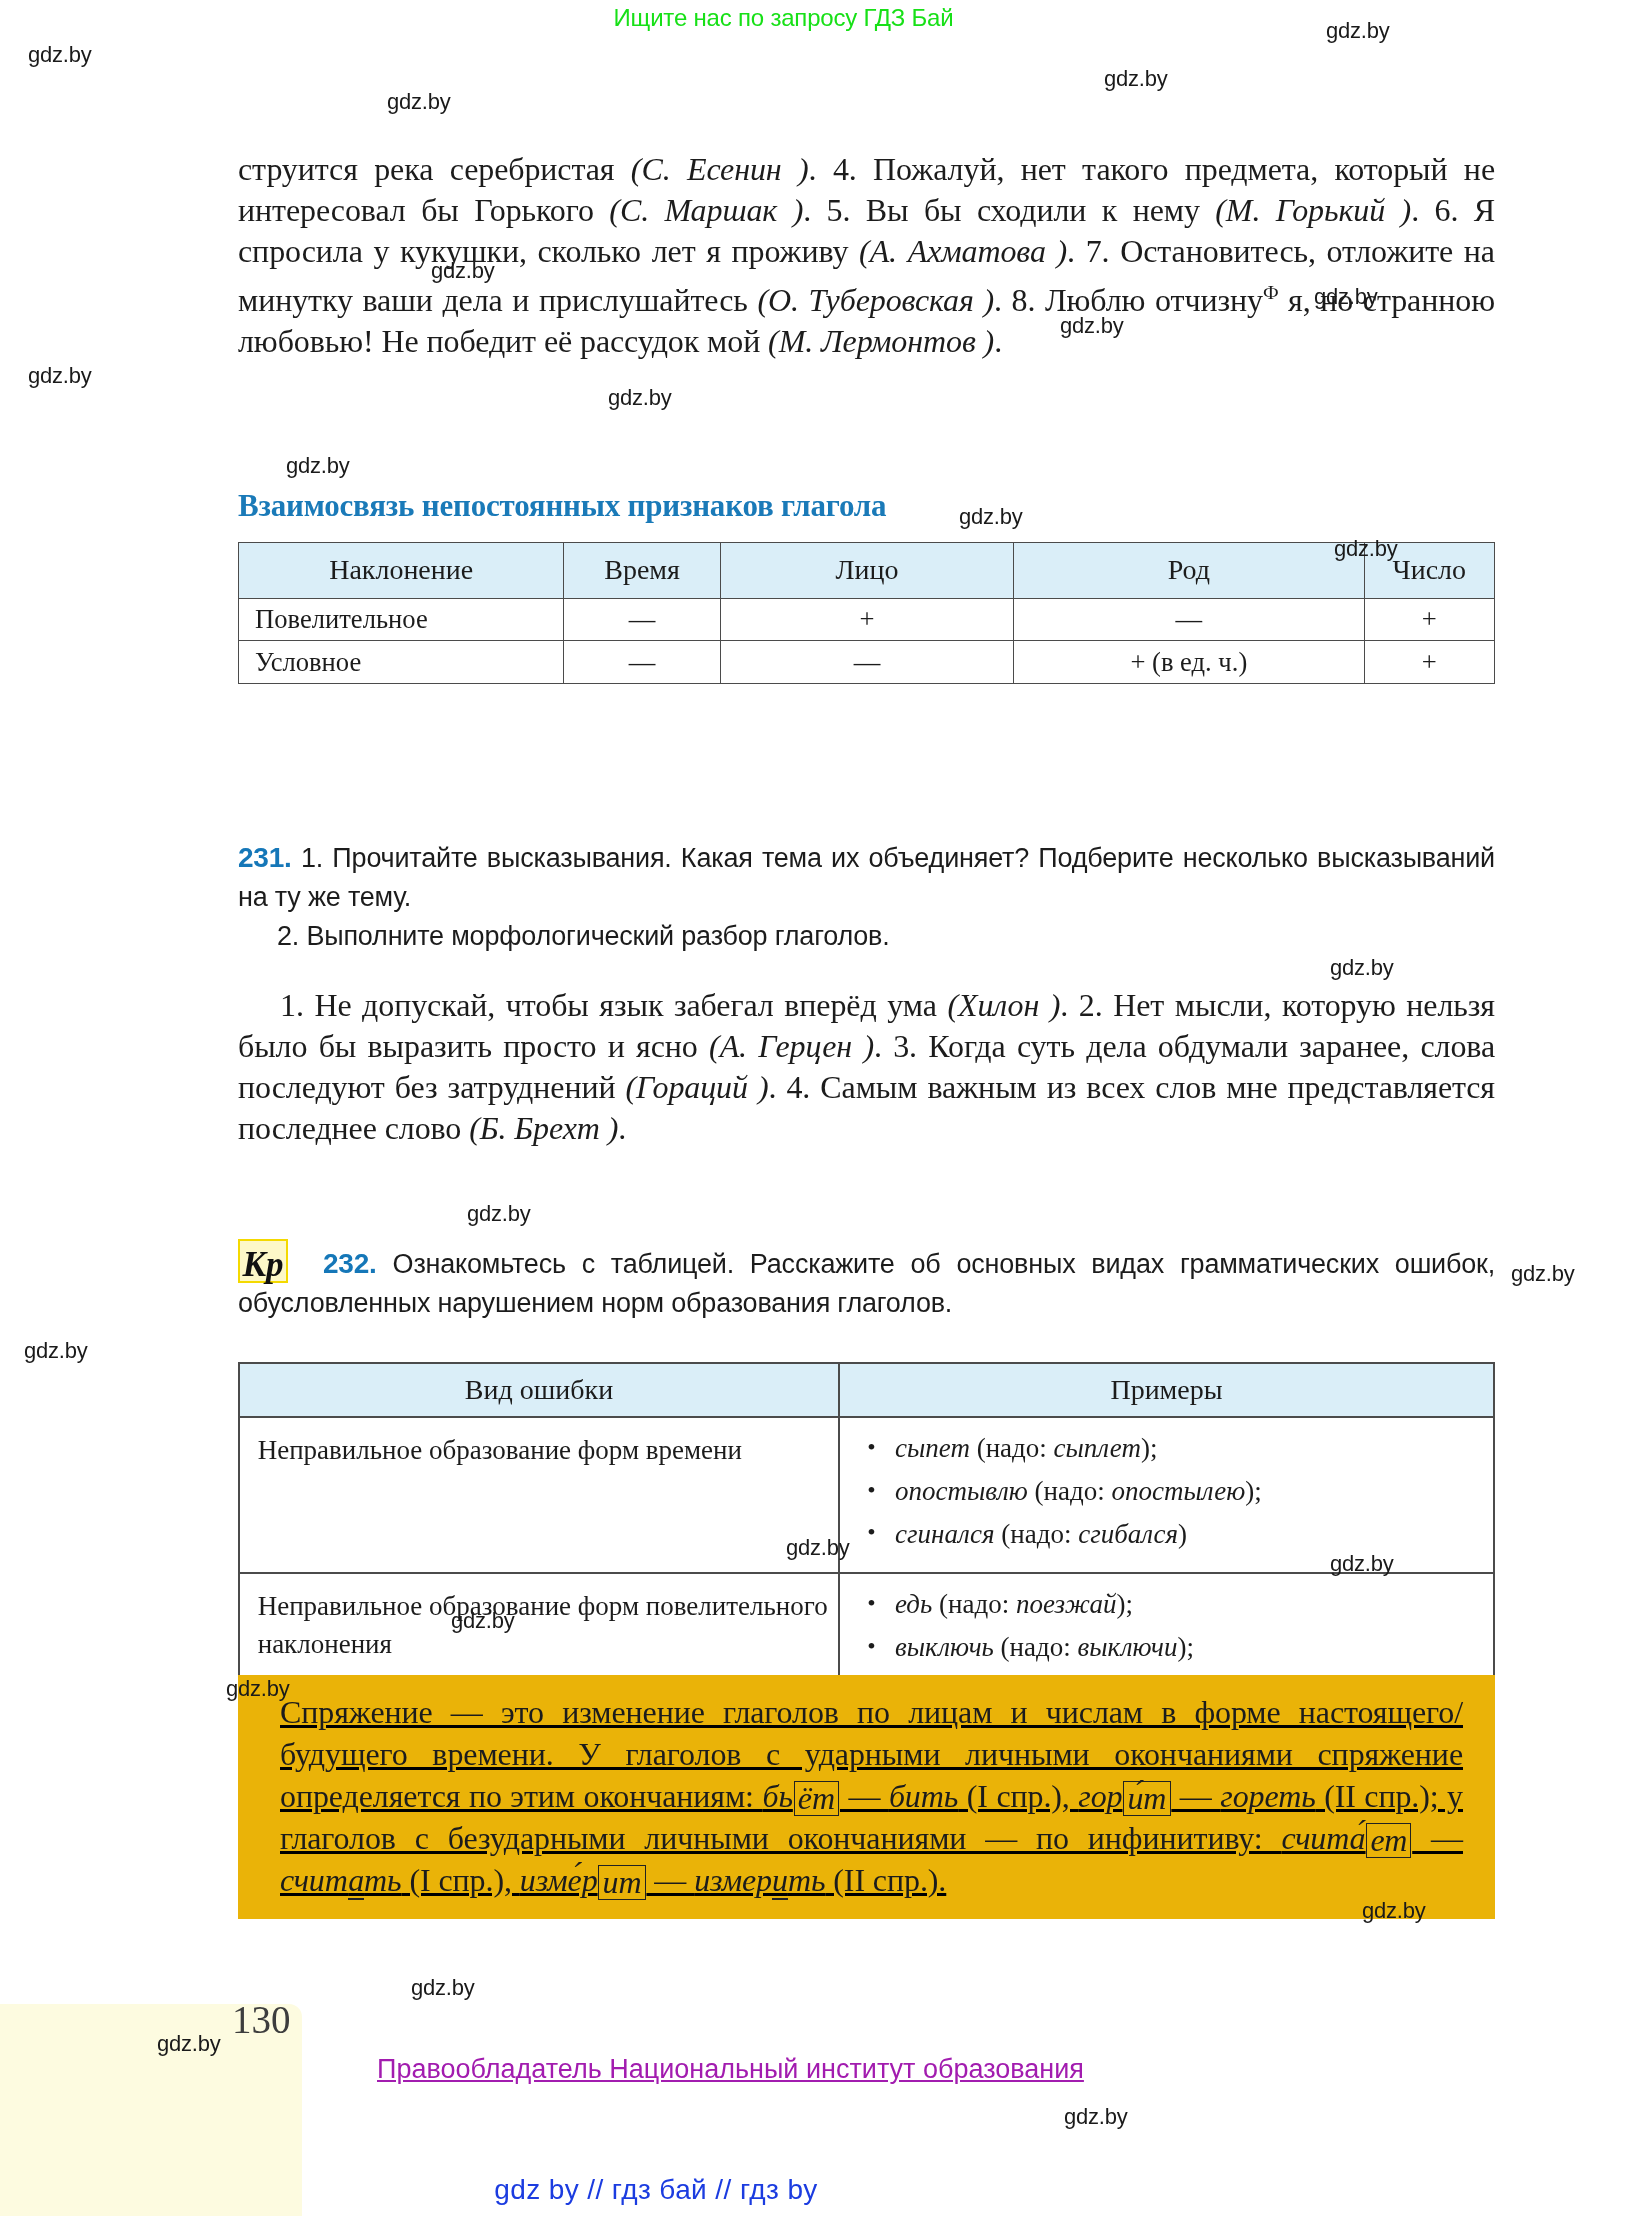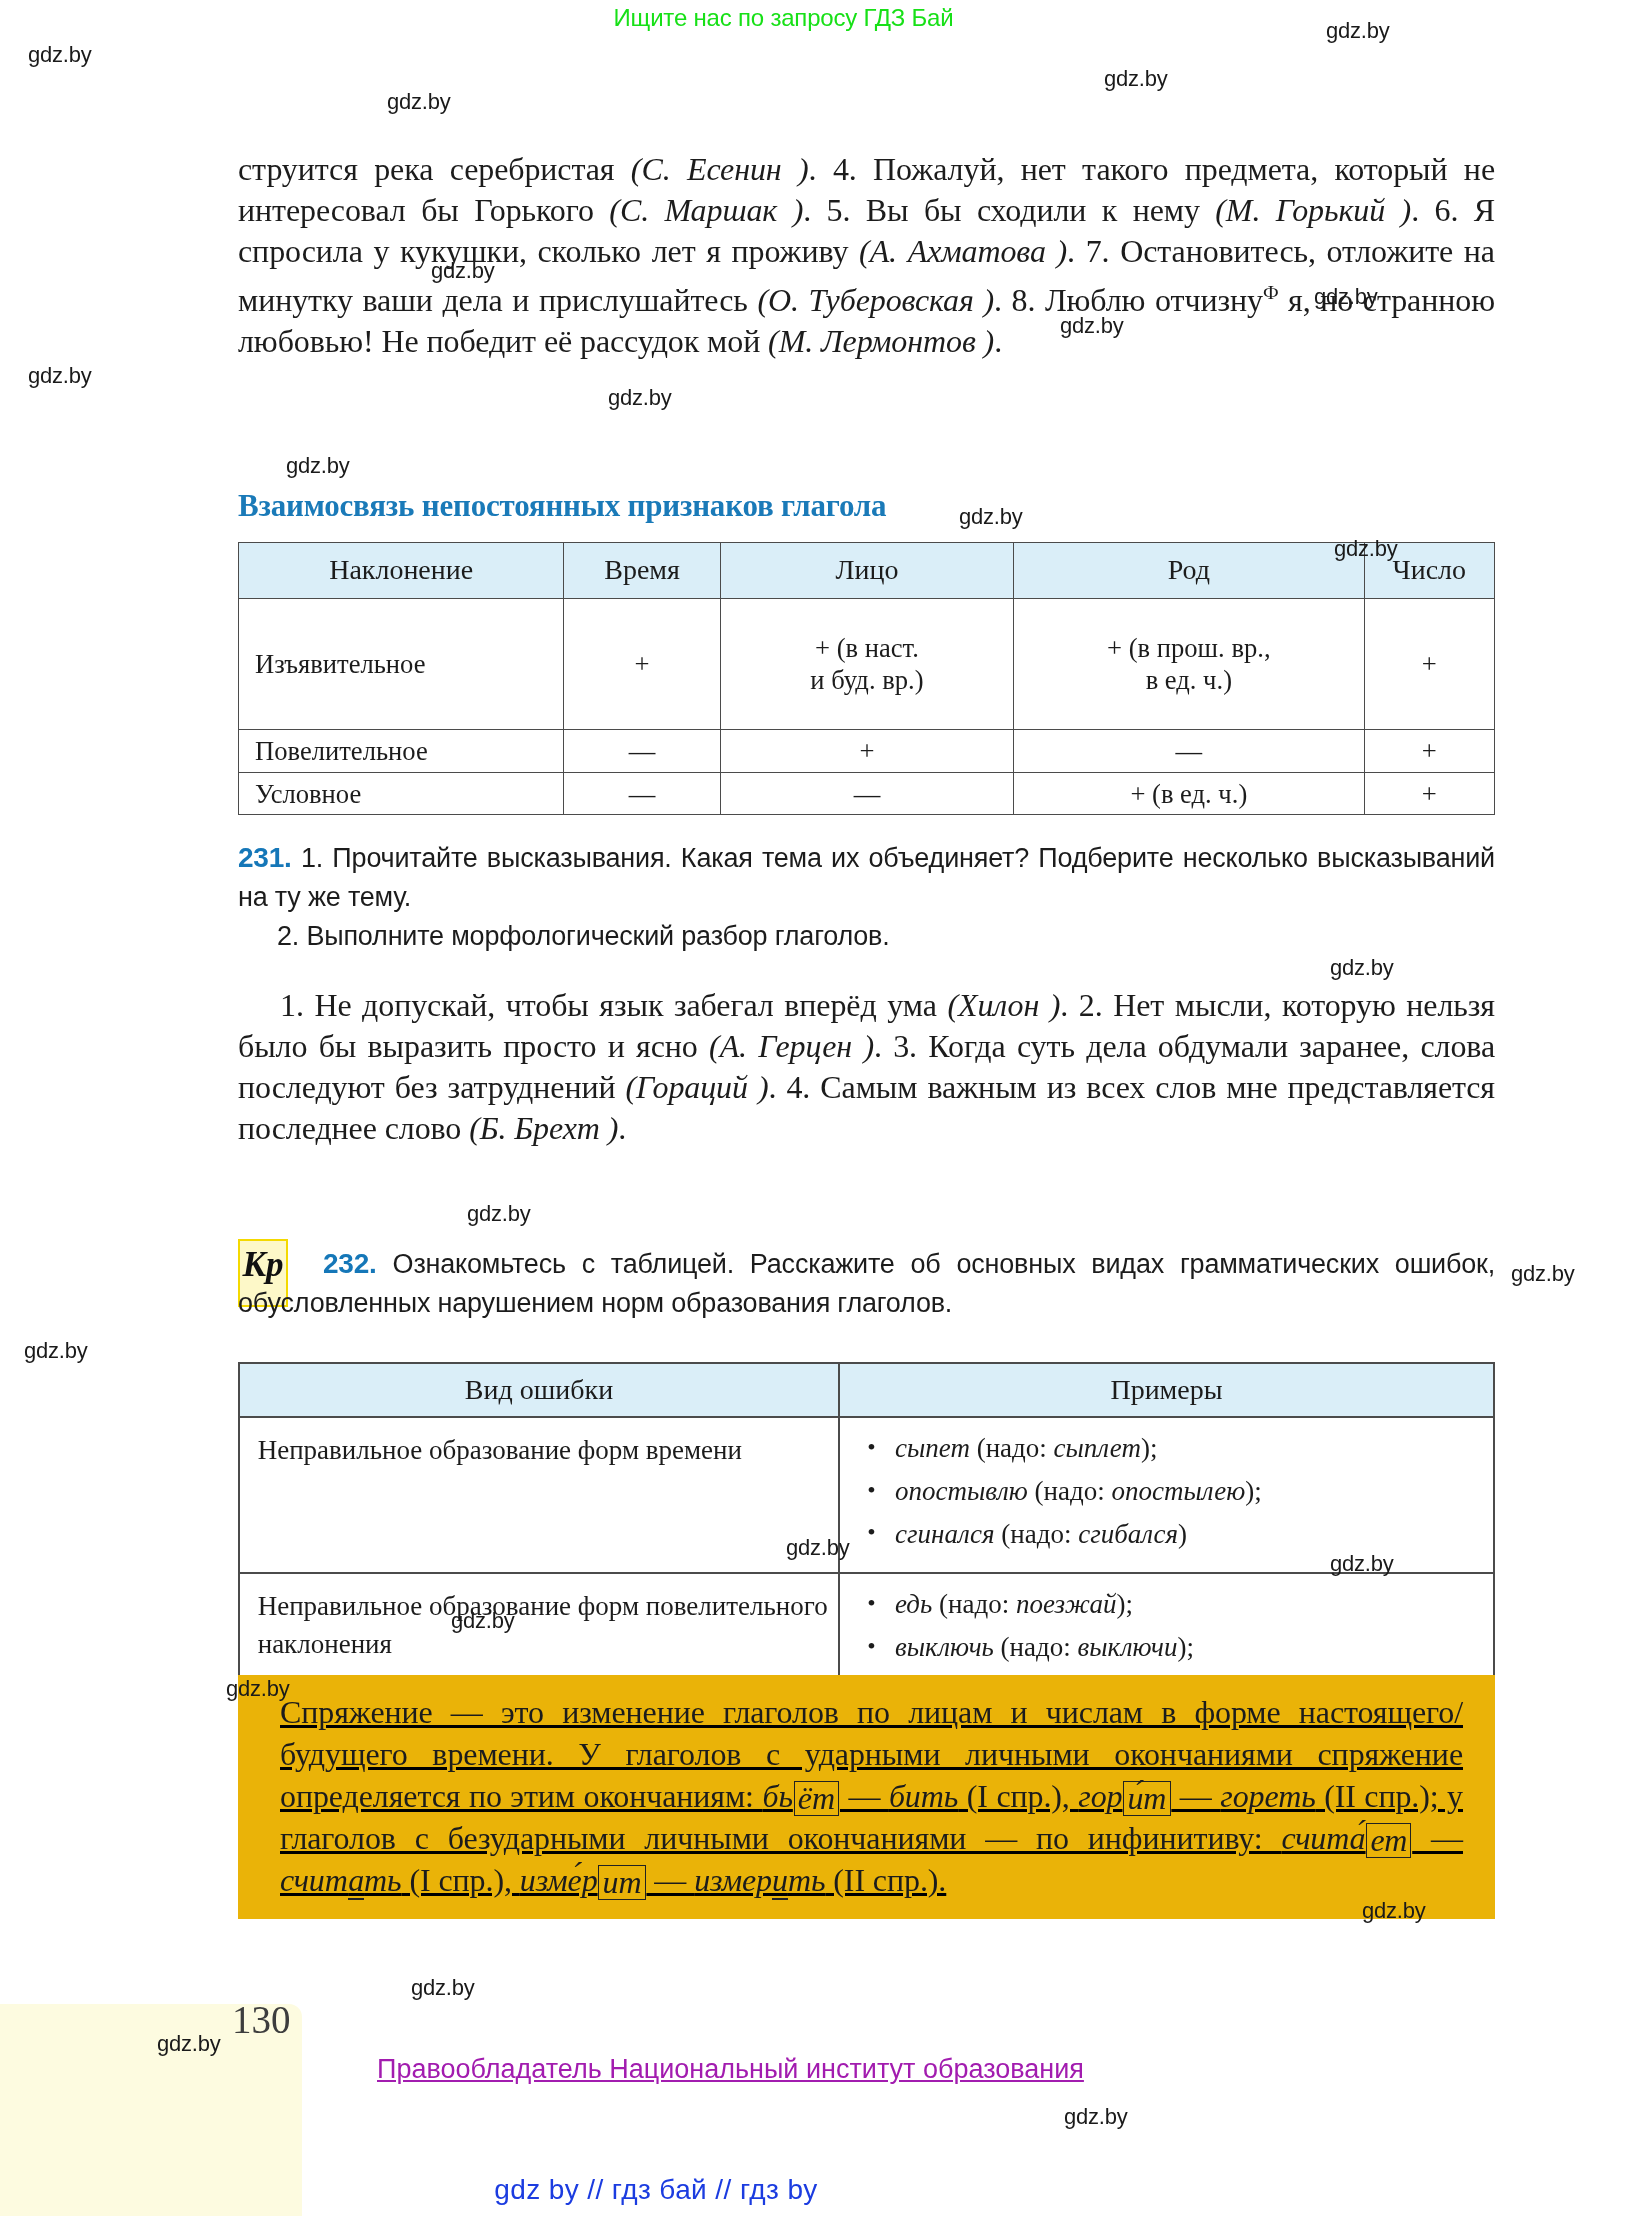--- a/index.html
+++ b/index.html
@@ -144,21 +144,21 @@
   table.grid2 li:before{
     content:"\2022";
     position:absolute;left:3.2px;top:-1.6px;
     font-size:24px;font-style:normal;
   }
   table.grid2 li .rm{font-style:normal;}
 
   
   .kr-badge{
     position:absolute;
-    width:50px;height:68px;
+    width:50px;height:44px;
     background:#fdf8c8;
     border:2.4px solid #f4d900;
     box-sizing:border-box;
   }
   .kr-badge span{
     display:block;
     font-family:"Liberation Serif", serif;
     font-style:italic;font-weight:bold;
     font-size:35px;
     line-height:47px;
@@ -243,27 +243,20 @@
     <thead>
       <tr>
         <th style="width:318px;">Наклонение</th>
         <th style="width:149px;">Время</th>
         <th style="width:286px;">Лицо</th>
         <th style="width:343px;">Род</th>
         <th>Число</th>
       </tr>
     </thead>
     <tbody id="moods-body">
-        <tr>
-          <td class="rowhead" style="height: 121px;">Изъявительное</td>
-          <td>+</td>
-          <td>+ (в наст.<br>и буд. вр.)</td>
-          <td>+ (в прош. вр.,<br>в ед. ч.)</td>
-          <td>+</td>
-        </tr>
         <tr>
           <td class="rowhead">Повелительное</td>
           <td>—</td>
           <td>+</td>
           <td>—</td>
           <td>+</td>
         </tr>
         <tr>
           <td class="rowhead">Условное</td>
           <td>—</td>

